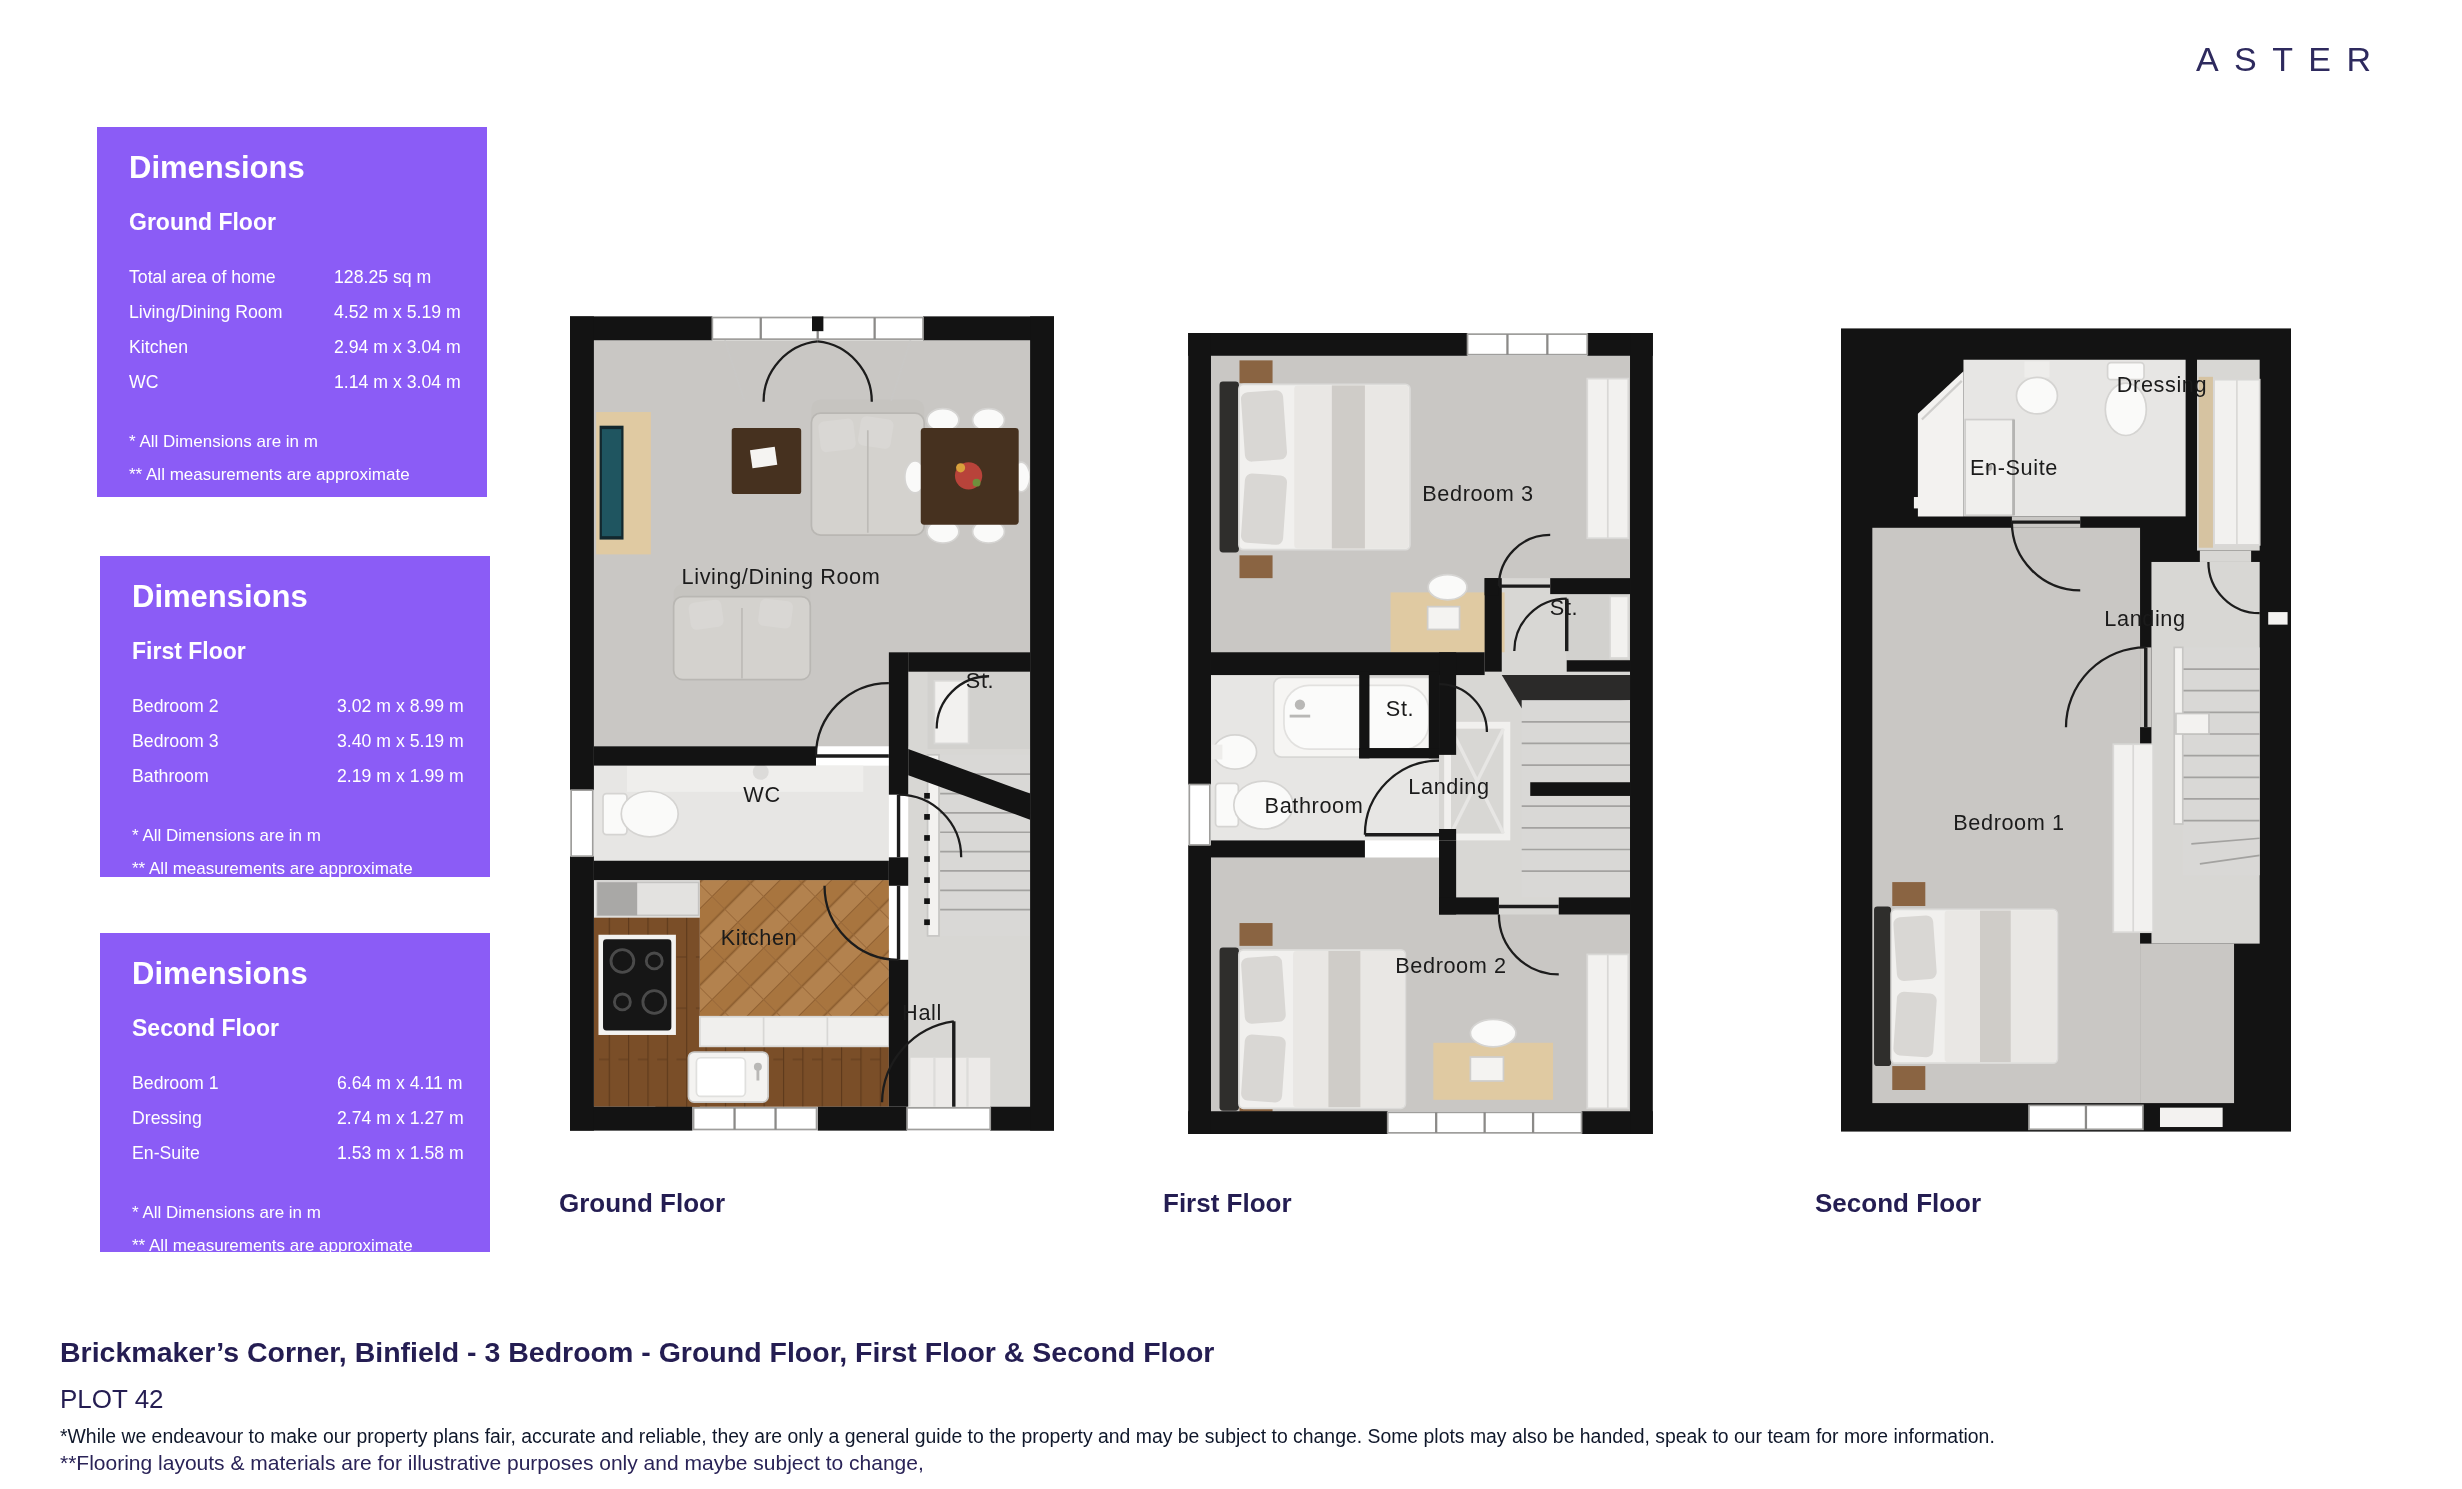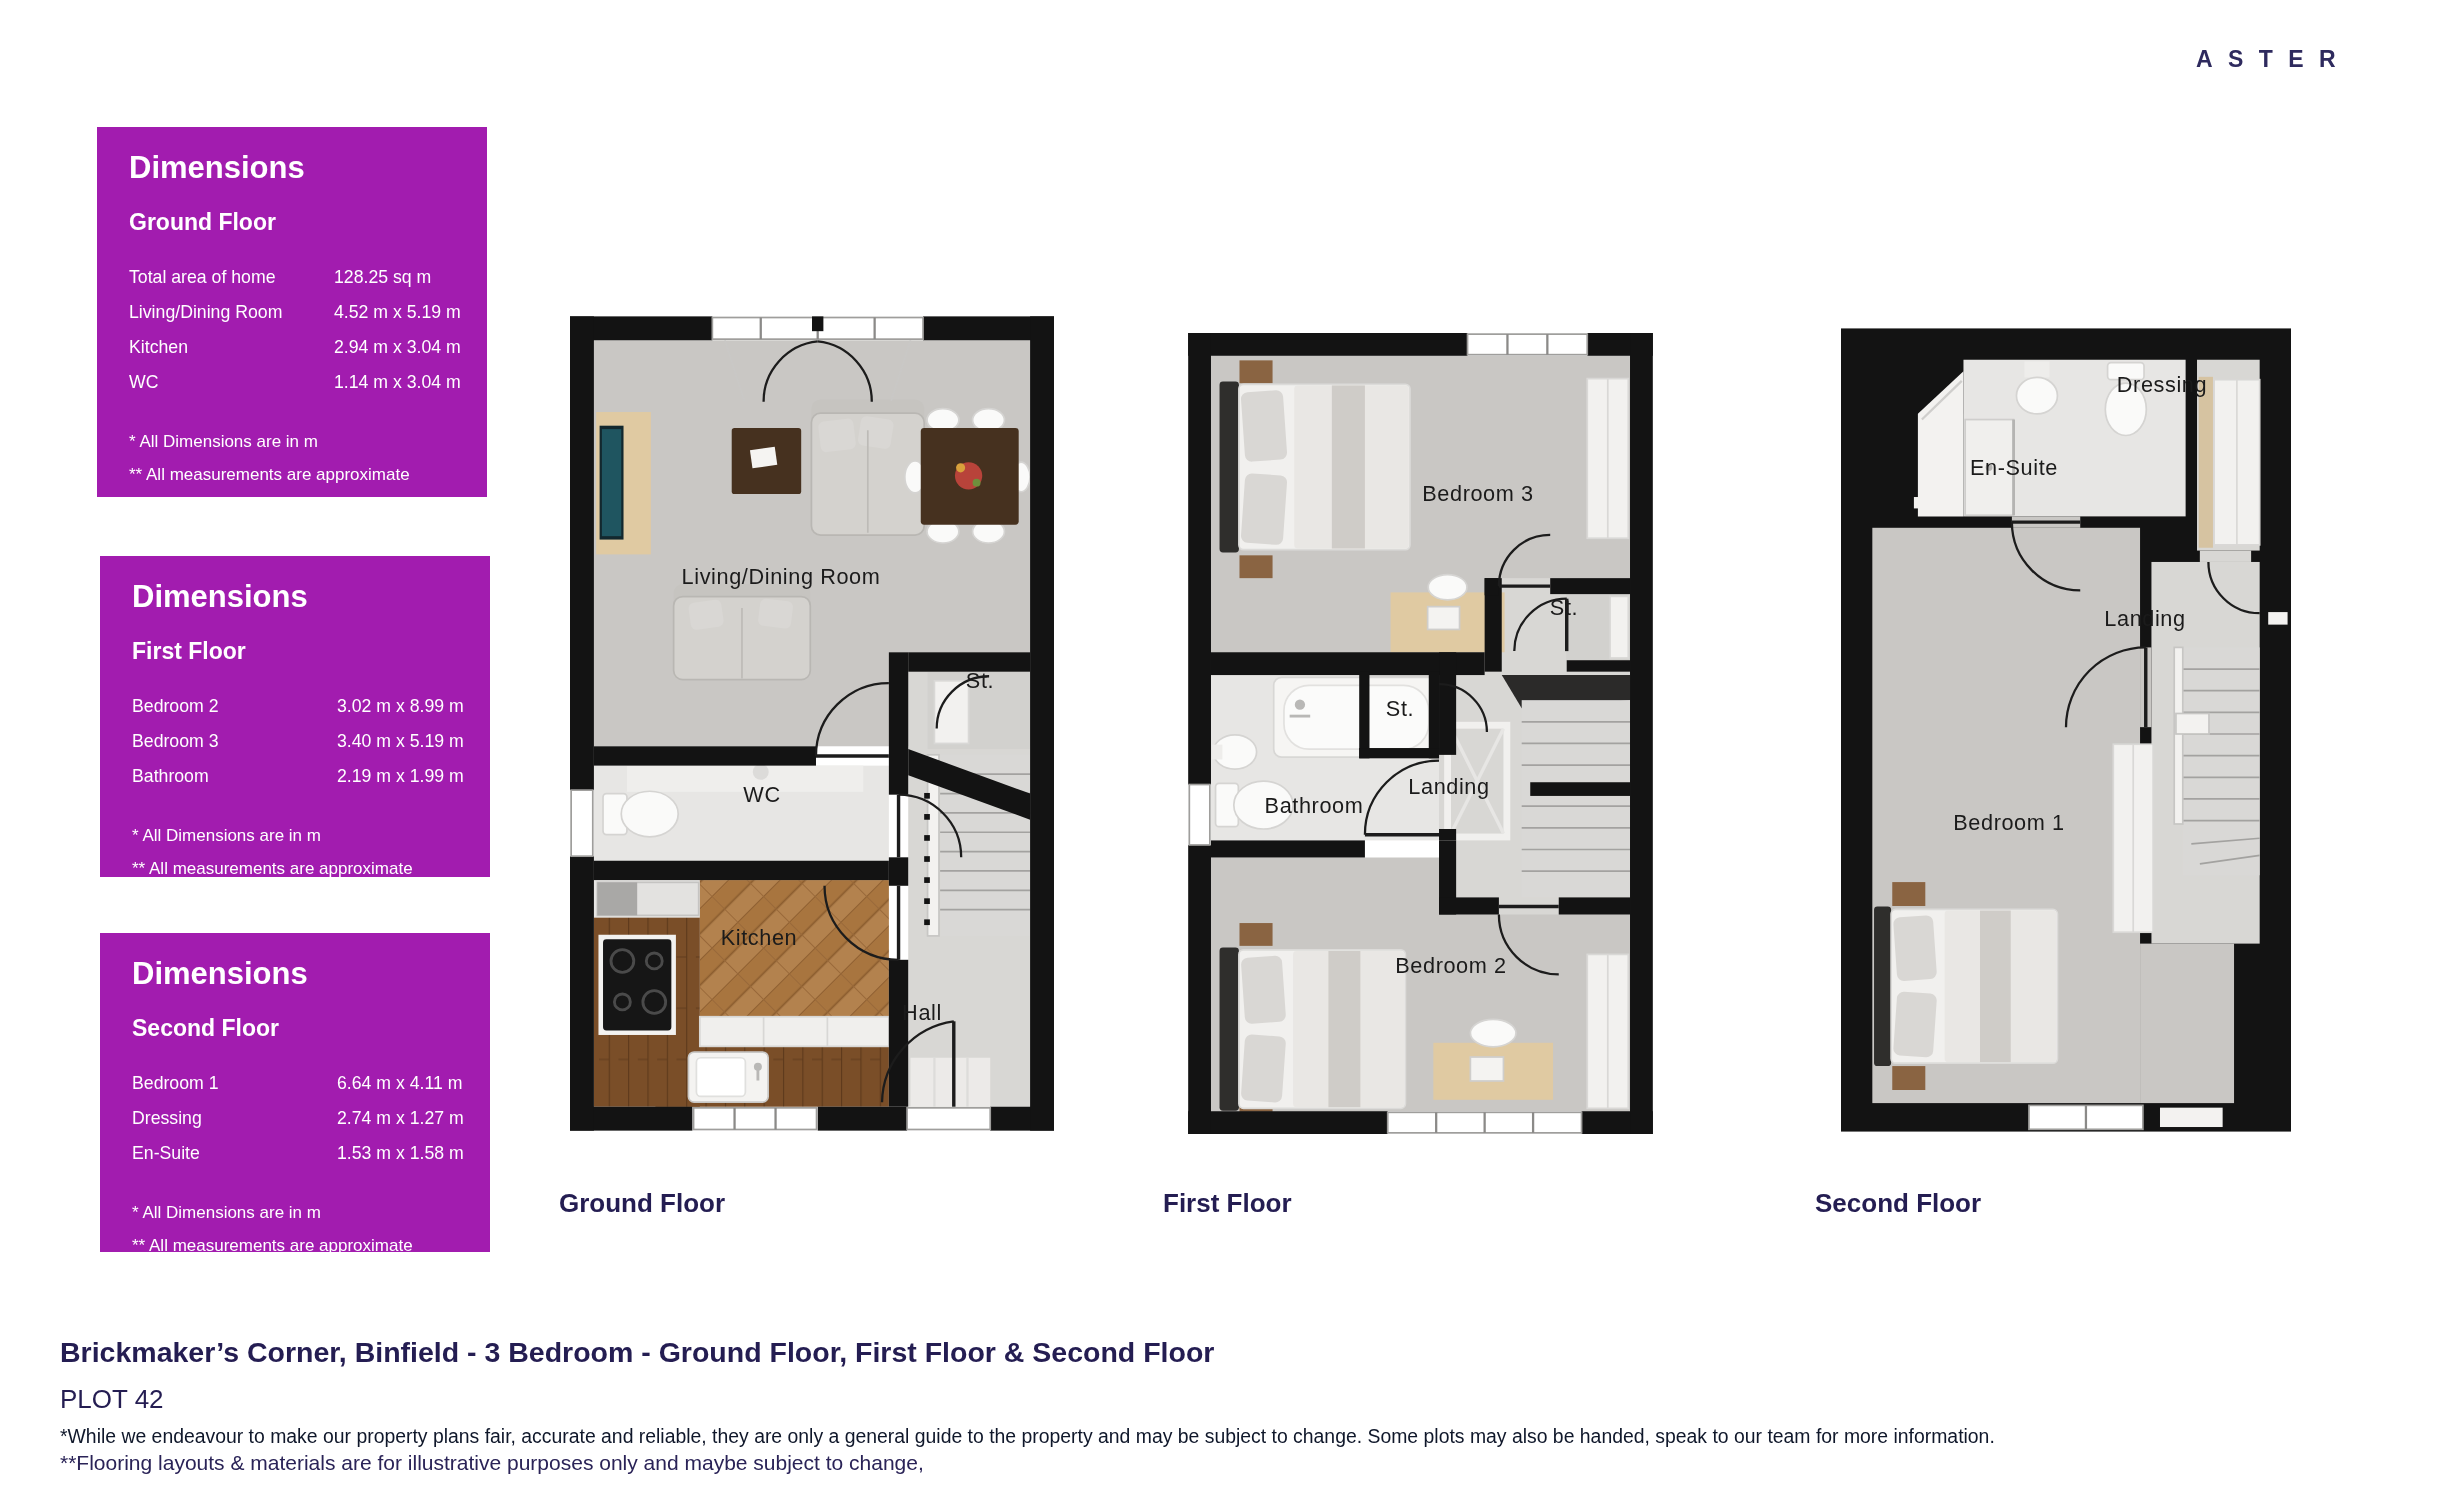--- a/index.html
+++ b/index.html
@@ -4,25 +4,25 @@
 <style>
   html,body{margin:0;padding:0;background:#ffffff;}
   body{
     position:relative;width:2462px;height:1489px;overflow:hidden;
     font-family:"Liberation Sans", sans-serif;
   }
   
   .logo-clip{position:absolute;left:2196px;top:48px;width:222px;height:26px;overflow:hidden;}
   .logo-clip span{
     position:absolute;left:0;top:-5.7px;display:block;
-    font-size:23px;line-height:34px;font-weight:700;letter-spacing:15.4px;color:#2e2a5e;
+    font-size:34px;line-height:34px;font-weight:400;letter-spacing:15.4px;color:#2e2a5e;
   }
   
   .panel{
-    position:absolute;left:97px;width:390px;background:#a21caf;color:#ffffff;
+    position:absolute;left:97px;width:390px;background:#8b5cf6;color:#ffffff;
     padding:24px 20.5px 17px 32px;box-sizing:border-box;
   }
   .panel .ttl{font-size:31px;font-weight:bold;margin:0;line-height:34px;}
   .panel .floorname{font-size:23px;font-weight:bold;margin-top:24px;line-height:26px;}
   .panel .rows{margin-top:25px;}
   .panel .row{display:flex;font-size:17.7px;line-height:35px;height:35px;}
   .panel .row .lbl{width:205px;}
   .panel .row .val{flex:1;}
   .panel .notes{margin-top:25px;font-size:17px;line-height:33px;}
   

